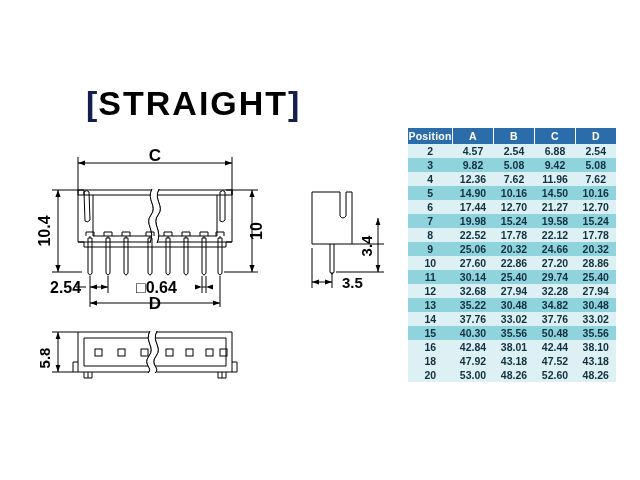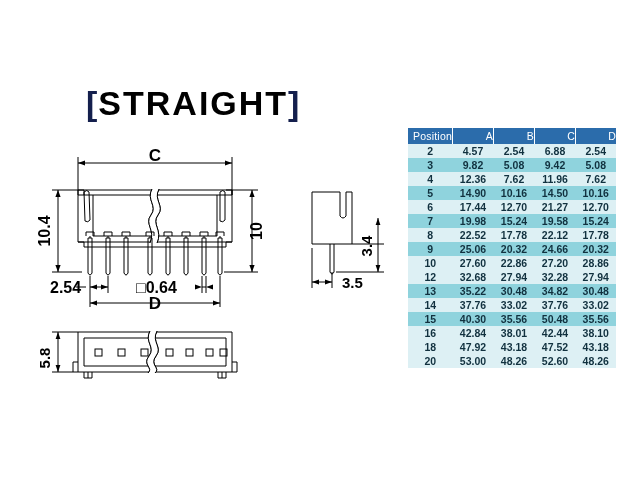--- a/index.html
+++ b/index.html
@@ -27,22 +27,22 @@
   .dwg text{font-family:"Liberation Sans",sans-serif;fill:#000;}
 
   
   #spec-table{
     position:absolute;left:408px;top:128px;
     border-collapse:collapse;
     font-size:10px;
     font-family:"Liberation Sans",sans-serif;
   }
   #spec-table th{
-    background:#2b6cab;color:#ffffff;font-weight:normal;
-    font-size:10.5px;text-align:right;
+    background:#2b6cab;color:#ffffff;font-weight:bold;
+    font-size:10.5px;text-align:center;
     padding:2px 0 2px 0;
     border-right:1px solid #ffffff;
     letter-spacing:0.2px;
   }
   #spec-table th:last-child{border-right:none;}
   #spec-table td{
     text-align:center;padding:1px 0;color:#11313f;
     font-size:10.5px;font-weight:bold;
   }
   #spec-table td.pos{width:44px;}
@@ -289,20 +289,27 @@
           <td class="val">24.66</td>
           <td class="val">20.32</td>
         </tr>
         <tr class="band-a">
           <td class="pos">10</td>
           <td class="val">27.60</td>
           <td class="val">22.86</td>
           <td class="val">27.20</td>
           <td class="val">28.86</td>
         </tr>
+        <tr class="band-b">
+          <td class="pos">11</td>
+          <td class="val">30.14</td>
+          <td class="val">25.40</td>
+          <td class="val">29.74</td>
+          <td class="val">25.40</td>
+        </tr>
         <tr class="band-a">
           <td class="pos">12</td>
           <td class="val">32.68</td>
           <td class="val">27.94</td>
           <td class="val">32.28</td>
           <td class="val">27.94</td>
         </tr>
         <tr class="band-b">
           <td class="pos">13</td>
           <td class="val">35.22</td>

